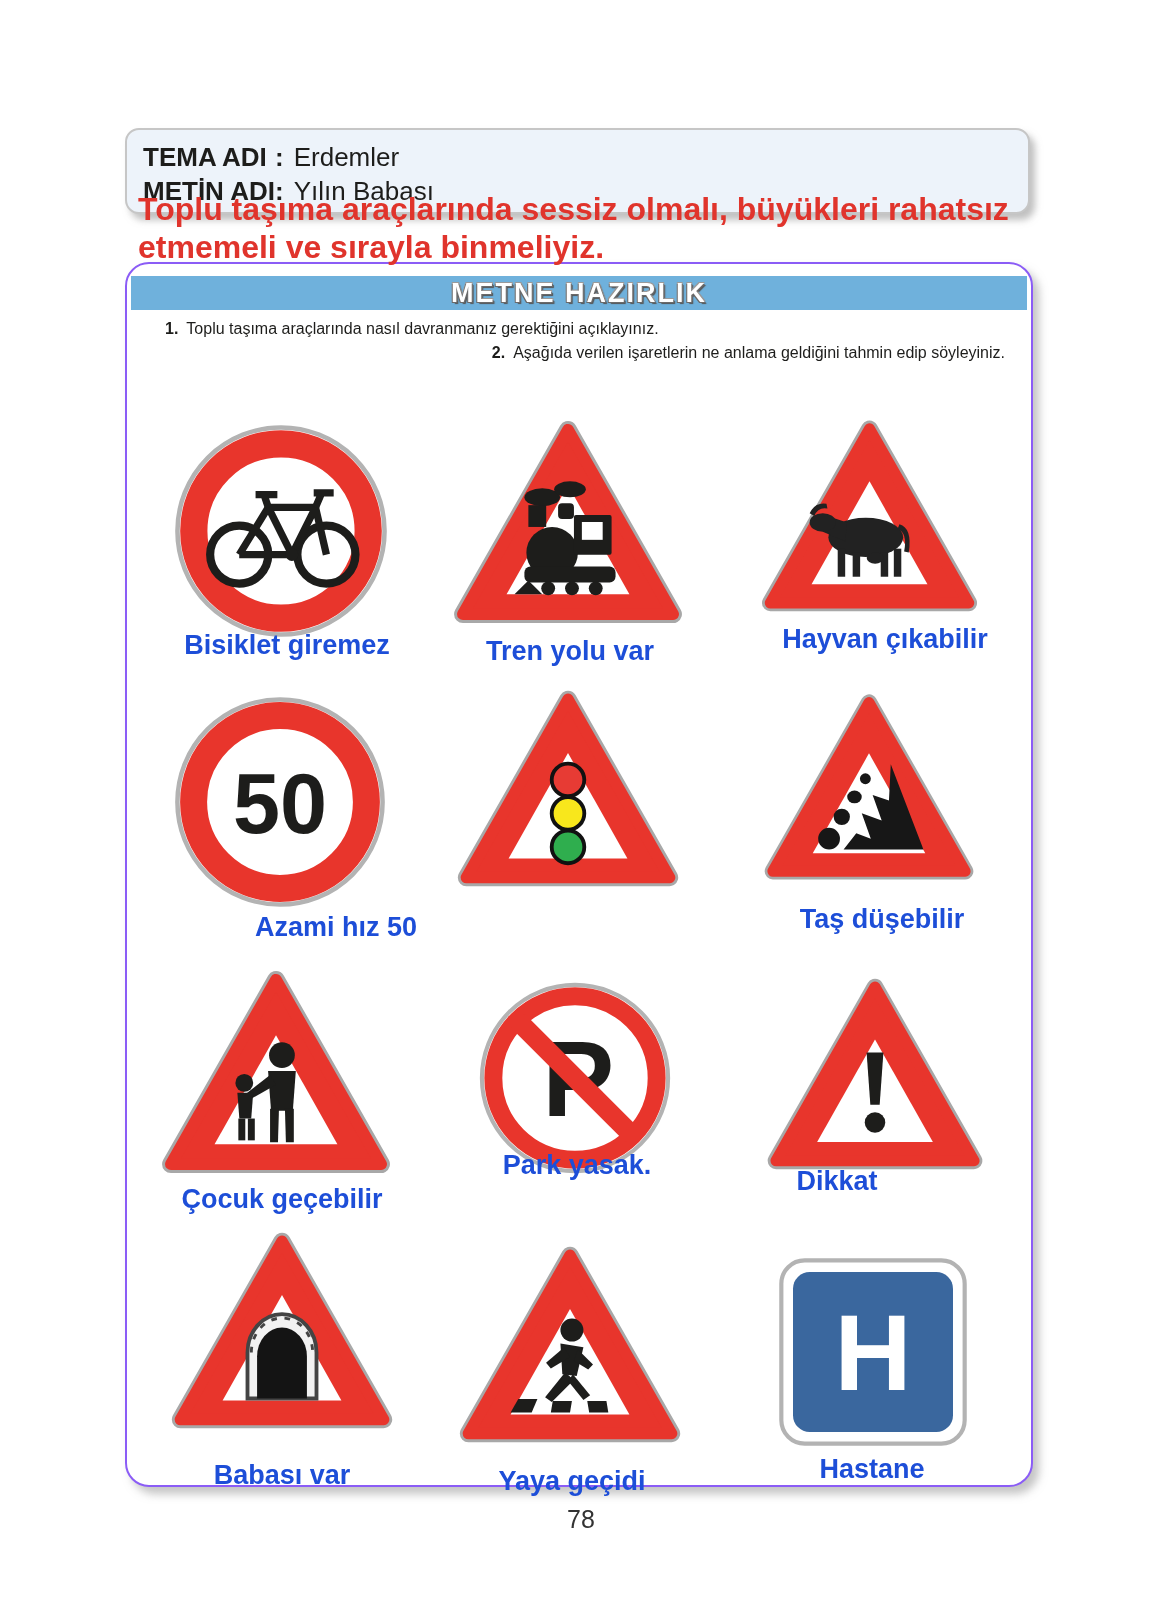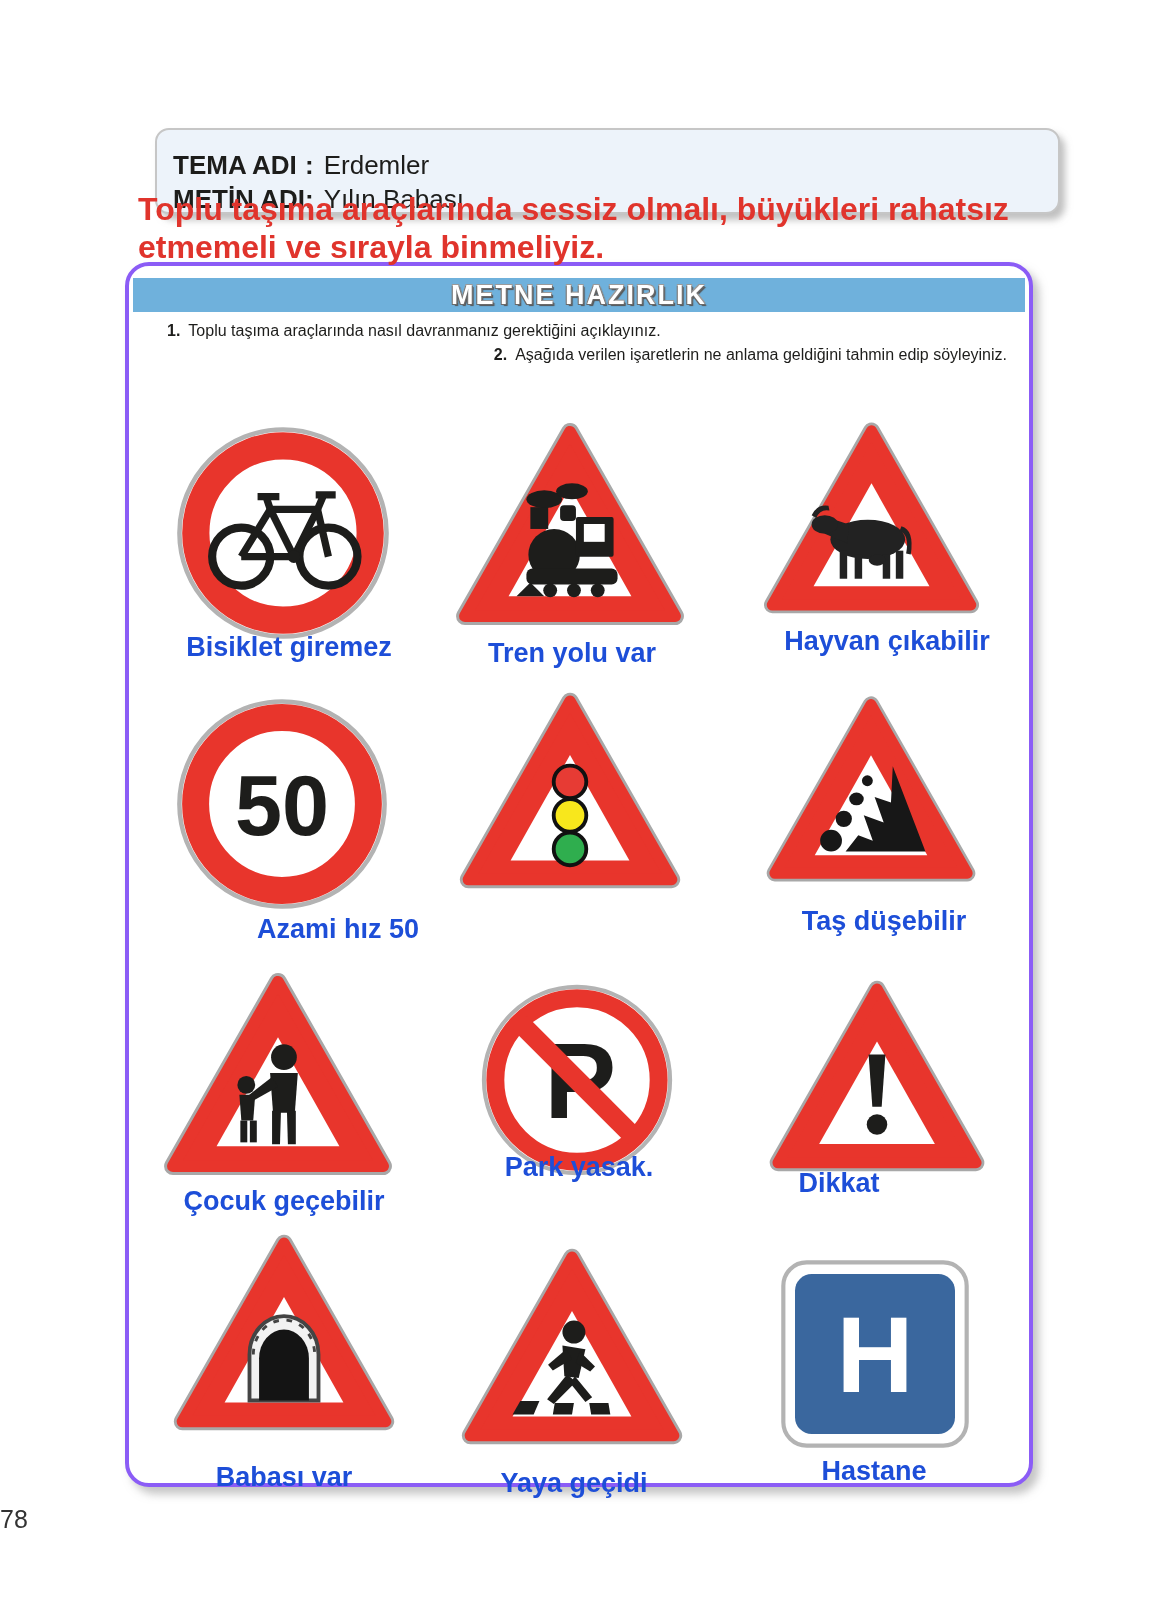--- a/index.html
+++ b/index.html
@@ -5,56 +5,56 @@
   html,body{margin:0;padding:0;background:#ffffff;}
   .page{
     position:relative;width:1162px;height:1615px;margin:0 auto;background:#fff;
     font-family:"Liberation Sans",sans-serif;overflow:hidden;
   }
   
   .top-box{
     position:absolute;left:125px;top:128px;width:905px;height:86px;
     background:#edf3fa;border:2px solid #c6c6c6;border-radius:14px;
     box-shadow:5px 6px 7px rgba(140,140,140,.55);
-    box-sizing:border-box;padding:20px 0 0 16px;margin-left:30px;
+    box-sizing:border-box;padding:12px 0 0 16px;
   }
   .hdr-row{display:flex;align-items:baseline;height:34px;font-size:26px;color:#1d1d1b;}
   .hdr-label{font-weight:bold;width:132px;}
   .hdr-colon{font-weight:bold;margin-right:10px;}
   .hdr-value{font-weight:normal;}
   
   .intro{
     position:absolute;left:138px;top:190px;width:884px;
     font-size:32px;font-weight:bold;color:#e0342c;line-height:1.2;z-index:5;
   }
   
   .main-box{
     position:absolute;left:125px;top:262px;width:908px;height:1225px;
-    background:#fff;border:4px solid #8b5cf6;border-radius:24px;
+    background:#fff;border:2px solid #8b5cf6;border-radius:24px;
     box-shadow:6px 7px 9px rgba(140,140,140,.5);box-sizing:border-box;
   }
   .banner{
     position:absolute;left:4px;right:4px;top:12px;height:34px;
     background:#6fb1dc;display:flex;align-items:center;justify-content:center;
   }
   .banner-text{
     color:#fff;font-size:27px;font-weight:bold;letter-spacing:2px;
     text-shadow:1px 1px 0 #6a6a6a,-1px 1px 0 #6a6a6a,1px -1px 0 #9a9a9a,-1px -1px 0 #9a9a9a,2px 2px 1px #555;
   }
   .question{position:absolute;left:38px;width:840px;font-size:16px;color:#1d1d1b;}
   .q1{top:56px;} .q2{top:80px;text-align:right;}
   .qnum{font-weight:bold;margin-right:8px;}
   .sign{position:absolute;}
   .sign svg{display:block;width:100%;height:100%;}
   .label{
     position:absolute;text-align:center;font-weight:bold;font-size:27px;color:#1d4ed8;
     white-space:nowrap;
   }
   .page-number{
-    position:absolute;left:0;width:100%;top:1505px;
+    position:absolute;left:0;width:100%;top:1505px;text-align:center;
     font-size:25px;color:#333;
   }
 </style>
 </head>
 <body>
 
 <div class="page">
 
   <div class="top-box">
     <div class="hdr-row">

